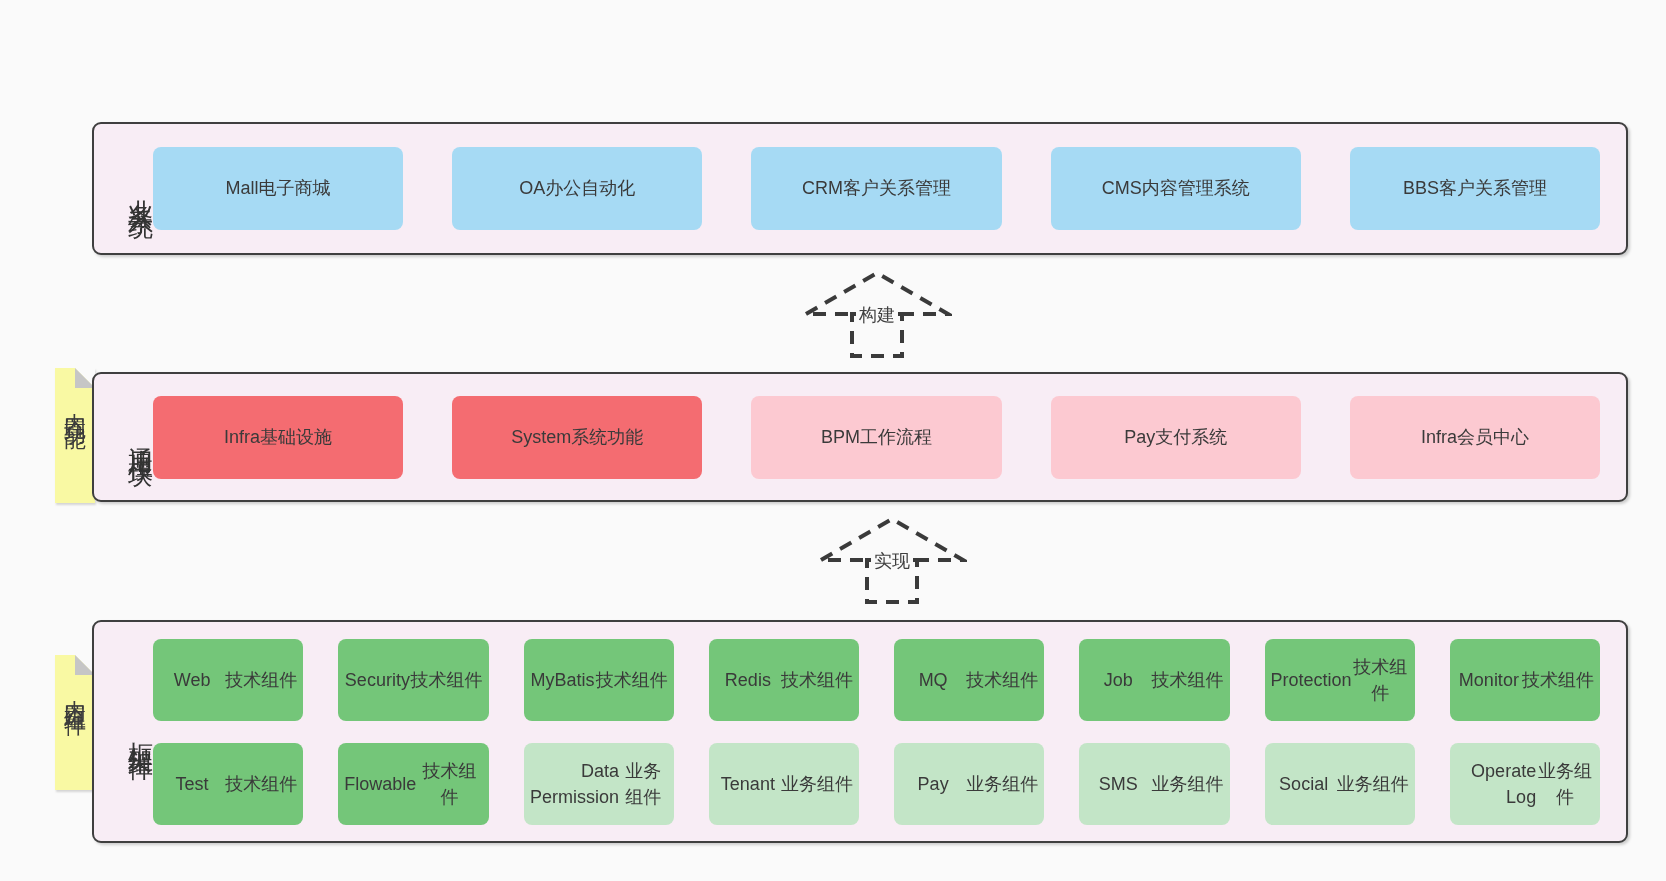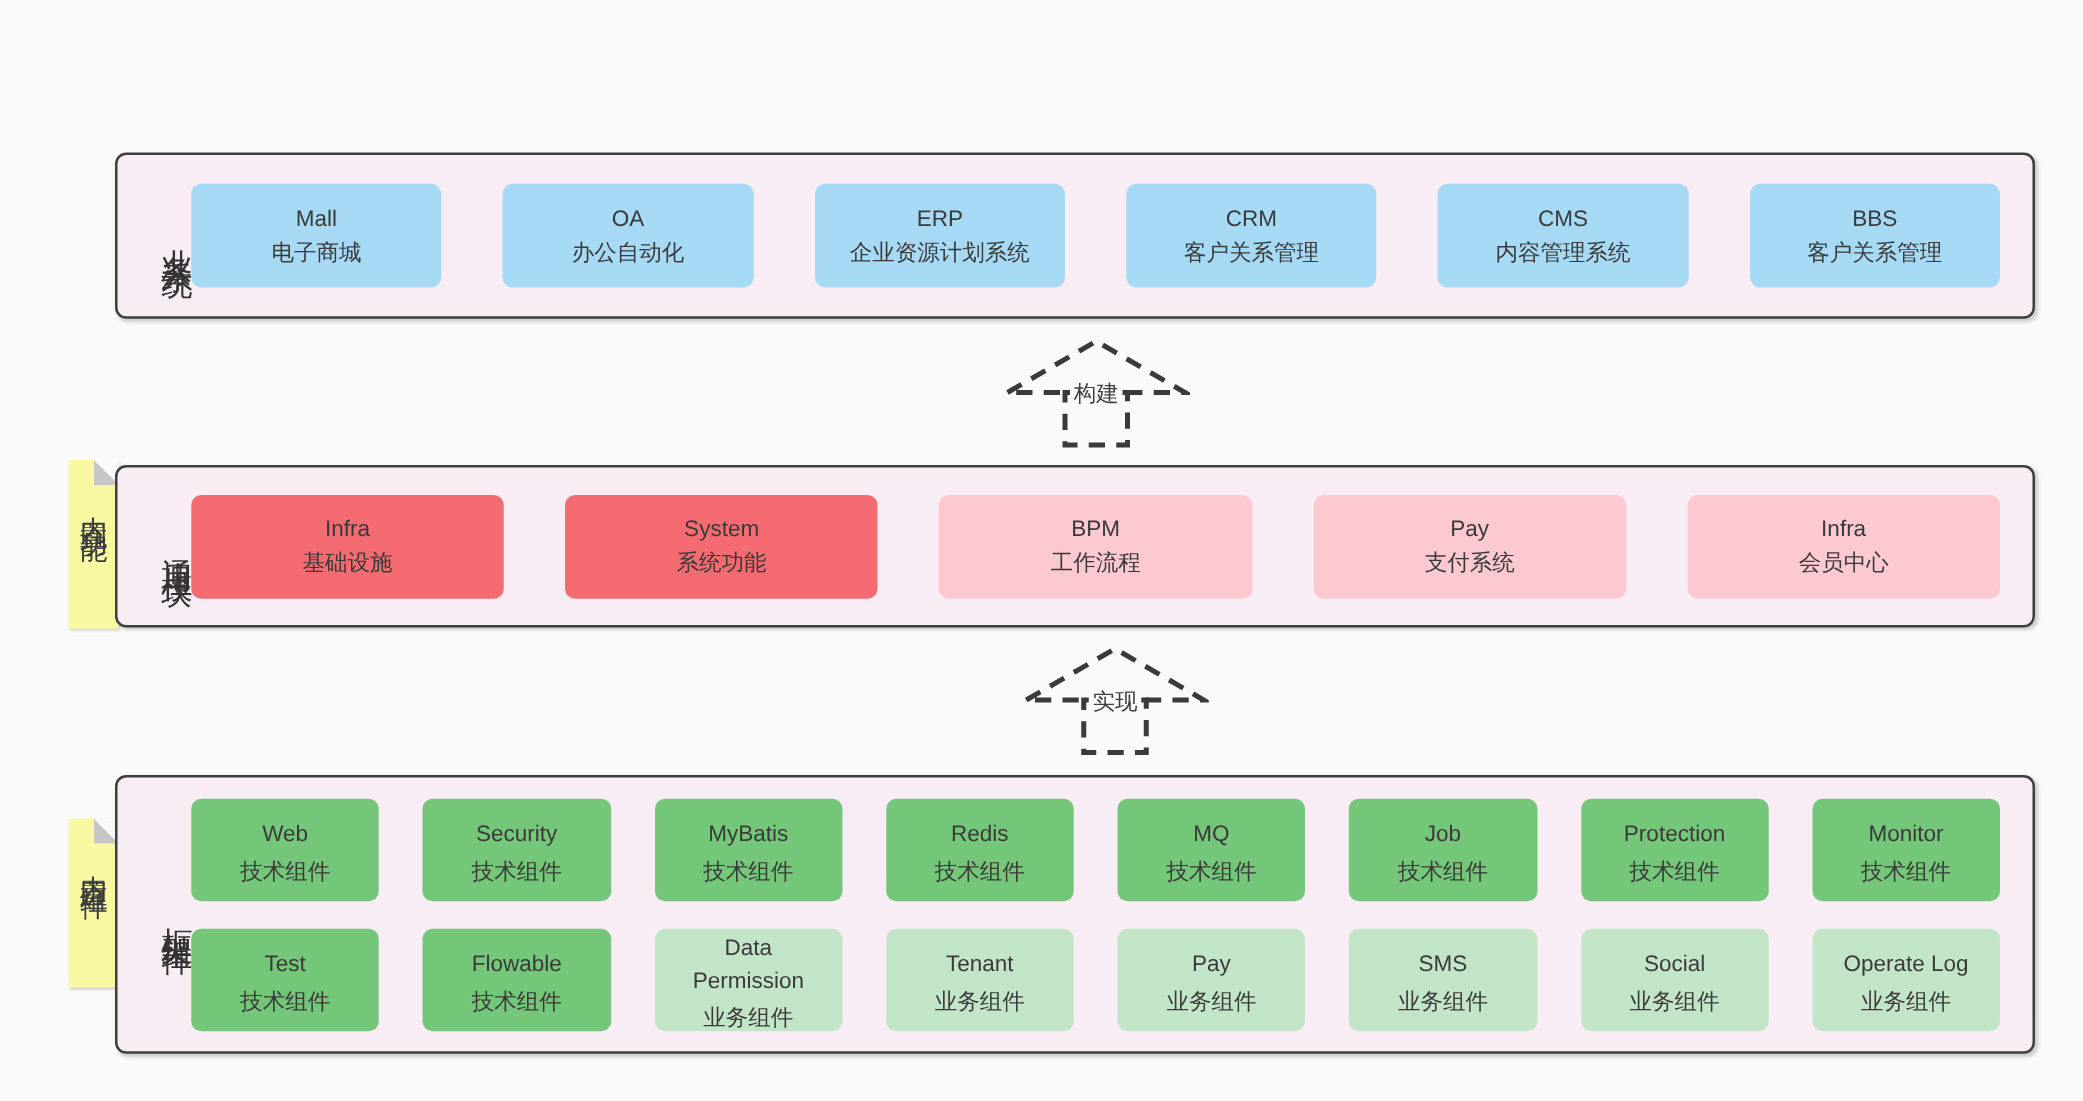--- a/index.html
+++ b/index.html
@@ -33,27 +33,27 @@
     font-size:25px;line-height:1;letter-spacing:5px;
     color:#333;white-space:nowrap;
   }
   .boxes{flex:1;display:flex;gap:49px;padding-right:26px;}
   .grid{flex:1;display:flex;flex-direction:column;gap:22px;padding-right:26px;}
   .row{display:flex;gap:35px;}
 
   
   .box{
     flex:1;height:83px;border-radius:8px;
-    display:flex;flex-direction:column;justify-content:center;align-items:center;
+    display:flex;justify-content:center;align-items:center;
     text-align:center;font-size:18px;line-height:27px;
     color:var(--text,#3a3a3a);
     padding:0 6px;box-sizing:border-box;
   }
   .row .box{height:82px;line-height:26px;}
-  .band-bottom .en{display:block;max-width:116px;margin:4px auto;}
+  .band-bottom .en{display:block;max-width:116px;margin:4px auto;text-align:right;}
   .en,.zh{display:block;}
   .blue{background:var(--blue,#a6daf4);}
   .red{background:var(--red,#f46c71);}
   .pink{background:var(--pink,#fcc9d1);}
   .green{background:var(--green,#74c679);}
   .green-light{background:var(--green-light,#c3e5c7);}
 
   
   .tag{
     position:absolute;left:55px;width:40px;height:135px;
@@ -107,24 +107,20 @@
     <div class="boxes">
       <div class="box blue">
         <span class="en">Mall</span>
         <span class="zh">电子商城</span>
       </div>
       <div class="box blue">
         <span class="en">OA</span>
         <span class="zh">办公自动化</span>
       </div>
       <div class="box blue">
-        <span class="en">ERP</span>
-        <span class="zh">企业资源计划系统</span>
-      </div>
-      <div class="box blue">
         <span class="en">CRM</span>
         <span class="zh">客户关系管理</span>
       </div>
       <div class="box blue">
         <span class="en">CMS</span>
         <span class="zh">内容管理系统</span>
       </div>
       <div class="box blue">
         <span class="en">BBS</span>
         <span class="zh">客户关系管理</span>

